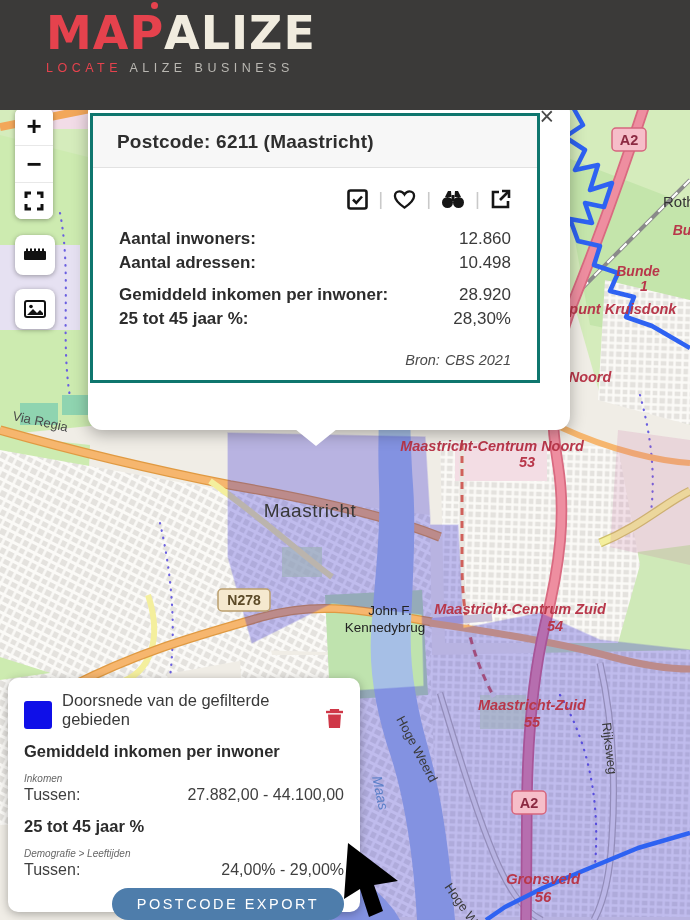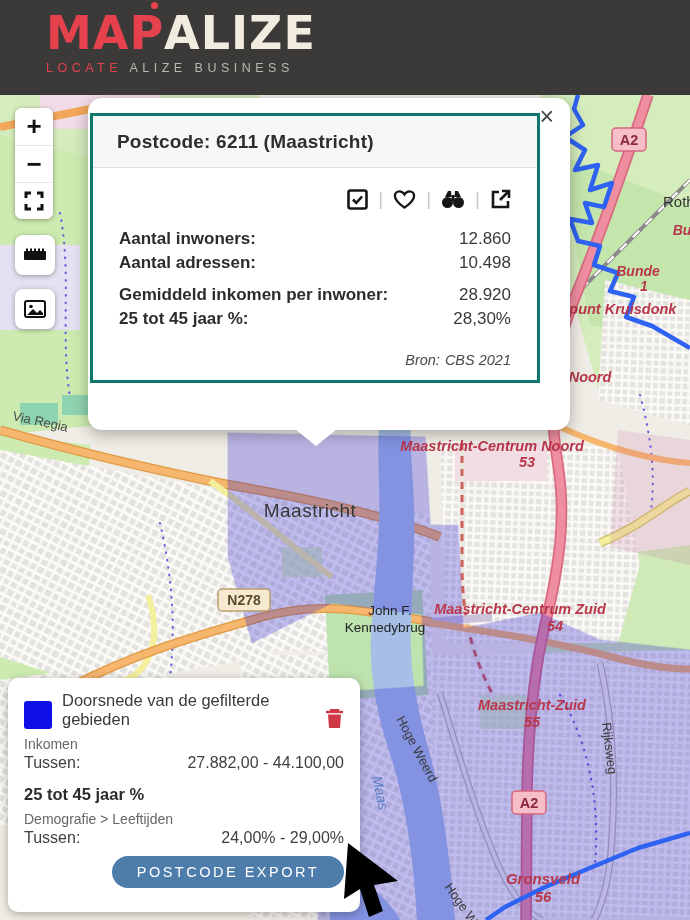--- a/index.html
+++ b/index.html
@@ -1,20 +1,20 @@
 <!DOCTYPE html>
 <html><head>
 <meta charset="utf-8">
 <style>
   * { margin:0; padding:0; box-sizing:border-box; }
   html,body { width:690px; height:920px; overflow:hidden; }
   body { font-family:"Liberation Sans", sans-serif; position:relative; background:#f0ede6; }
 
   
-  .header { position:absolute; top:0; left:0; width:690px; height:95px; background:#3b3a39; z-index:50; }
+  .header { position:absolute; top:0; left:0; width:690px; height:110px; background:#3b3a39; z-index:50; }
   .logo { position:absolute; left:46px; top:10px; line-height:1; }
   .logo-main { font-size:46px; font-weight:800; letter-spacing:1px; font-family:"DejaVu Sans", sans-serif; }
   .logo-map { color:#e5424d; position:relative; }
   .logo-map::after { content:""; position:absolute; right:6px; top:-4px; width:7px; height:7px; border-radius:50%; background:#e5424d; }
   .logo-alize { color:#f1ecdf; }
   .tagline { margin-top:6px; font-size:12.5px; letter-spacing:4.5px; font-weight:500; }
   .tag-red { color:#e5424d; }
   .tag-gray { color:#b9b7b2; }
 
   
@@ -54,21 +54,21 @@
   .bron span { margin-left:5px; }
 
   
   .legend { position:absolute; left:8px; top:583px; width:352px; height:234px; background:#fff;
             border-radius:10px; box-shadow:0 2px 10px rgba(0,0,0,.3); z-index:25; padding:13px 16px 0; }
   .filter-row { display:flex; align-items:flex-end; }
   .swatch { width:28px; height:28px; border-radius:3px; flex:0 0 28px; }
   .filter-text { margin-left:10px; font-size:16.5px; color:#3a3a3a; }
   .trash-btn { background:none; border:none; cursor:pointer; padding:0; margin-left:4px; display:flex; }
   .sec-title { margin-top:13px; font-size:16.5px; font-weight:700; color:#2c2c2c; }
-  .sec-cat { margin-top:7px; font-size:14px; color:#666; }
+  .sec-cat { margin-top:12px; font-size:10px; font-style:italic; color:#666; }
   .sec-row { margin-top:2px; display:flex; justify-content:space-between; font-size:16px; color:#3f3f3f; }
   .export-row { display:flex; justify-content:flex-end; margin-top:9px; }
   .export-btn { background:#4e7dab; color:#fff; border:none; border-radius:20px; padding:8px 25px;
                 font-size:14.5px; letter-spacing:2.5px; font-family:"Liberation Sans", sans-serif; cursor:pointer; }
 
   
   .cursor { position:absolute; left:340px; top:748px; z-index:40; }
 </style>
 </head>
 <body>
@@ -319,20 +319,21 @@
         <span style="display:flex">
           <svg width="19" height="21" viewBox="0 0 19 21">
               <path d="M1,4 H18" stroke="#cf3747" stroke-width="2.4"></path>
               <path d="M6,4 V2 H13 V4" fill="none" stroke="#cf3747" stroke-width="2.2"></path>
               <path d="M3,6.5 H16 L15,20 H4 Z" fill="#cf3747"></path>
             </svg>
         </span>
       </button>
     </div>
 
+    <div class="sec-title">Gemiddeld inkomen per inwoner</div>
     <div class="sec-cat">Inkomen</div>
     <div class="sec-row">
       <span>Tussen:</span>
       <span>27.882,00 - 44.100,00</span>
     </div>
 
     <div class="sec-title">25 tot 45 jaar %</div>
     <div class="sec-cat">Demografie &gt; Leeftijden</div>
     <div class="sec-row">
       <span>Tussen:</span>

